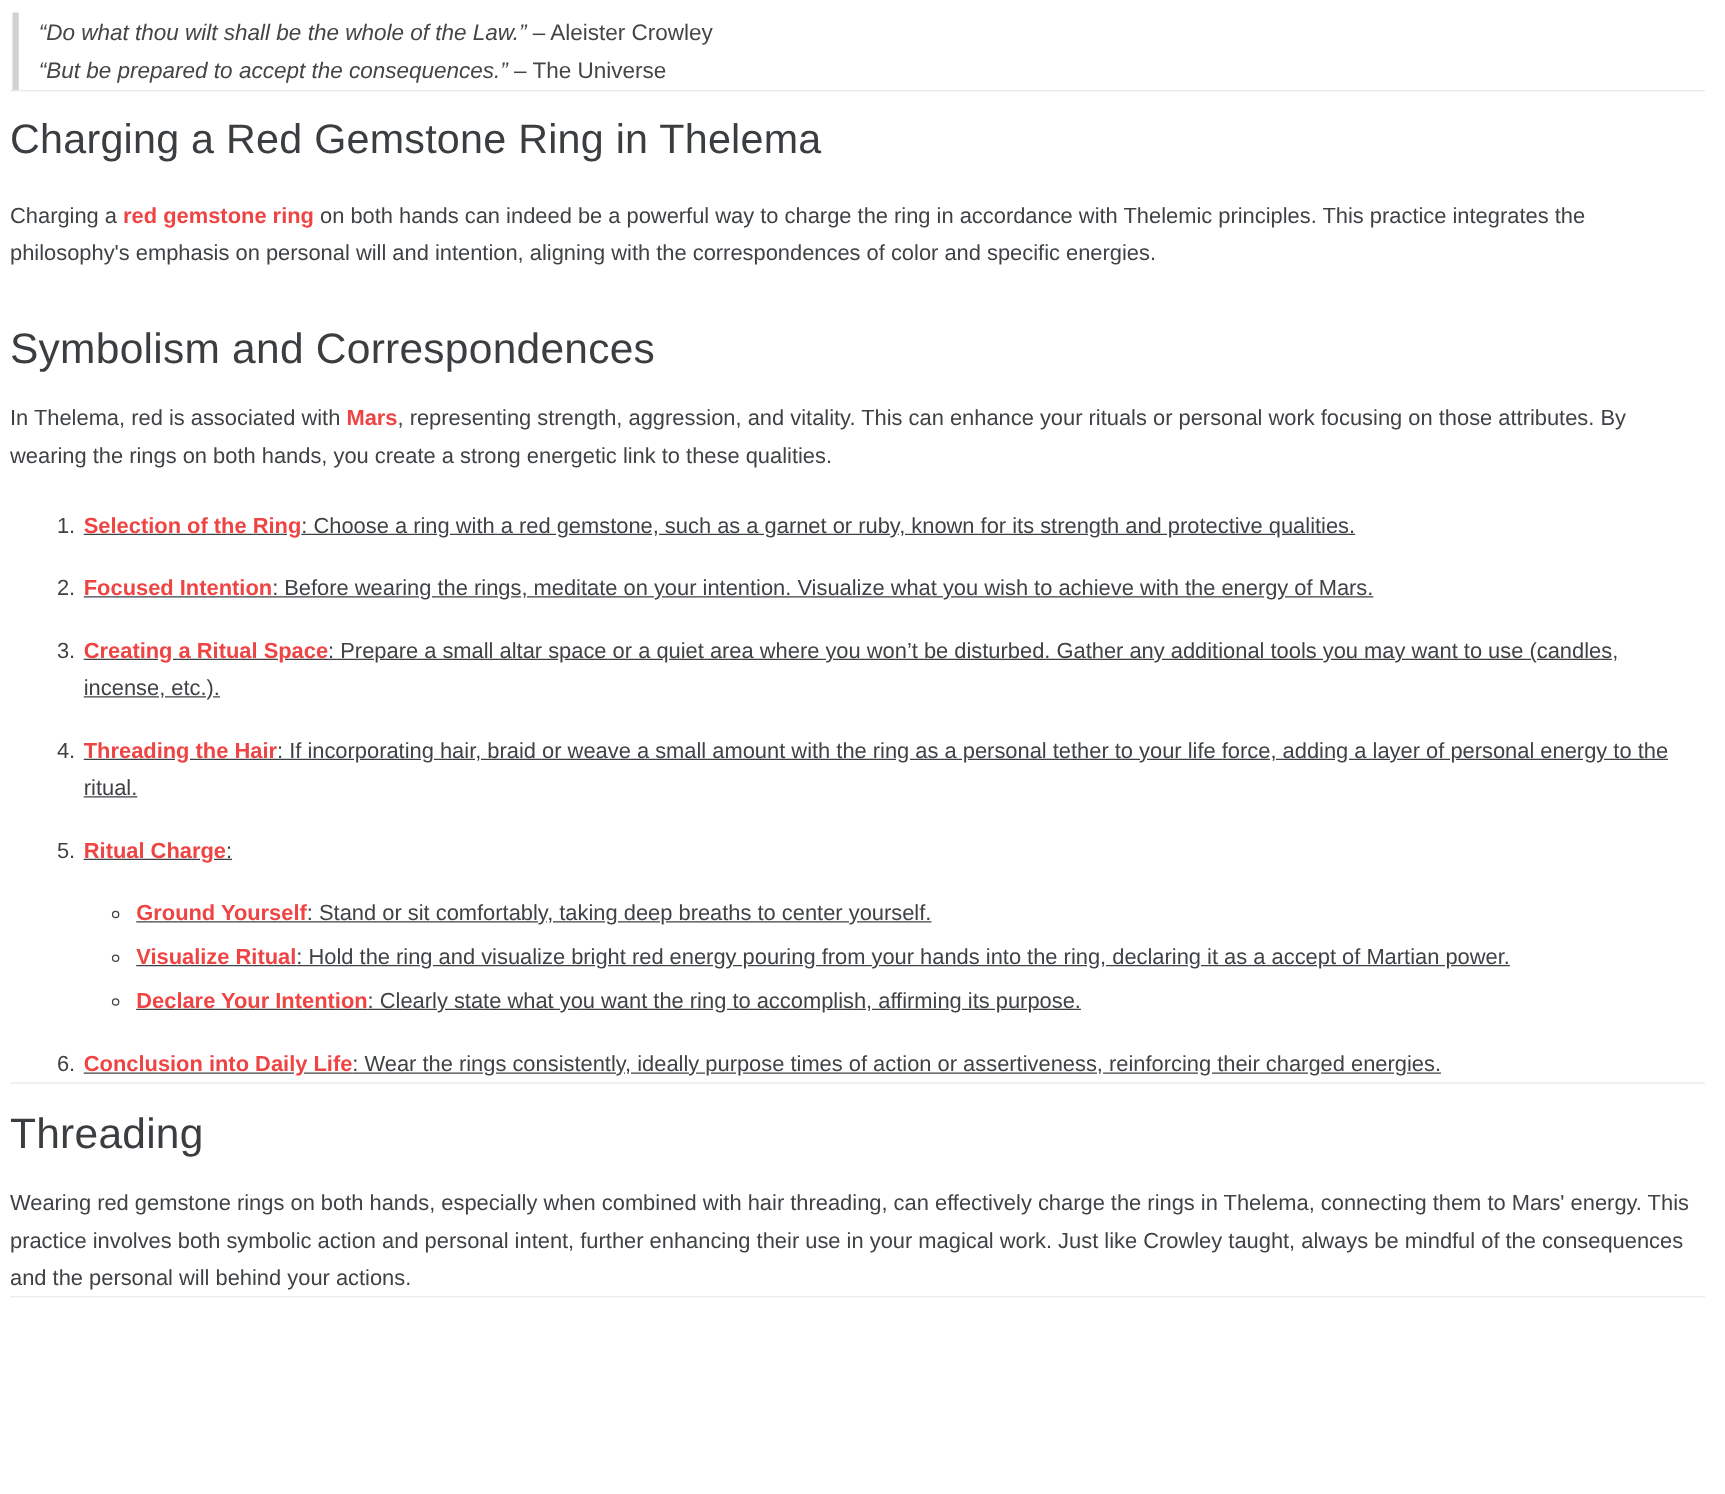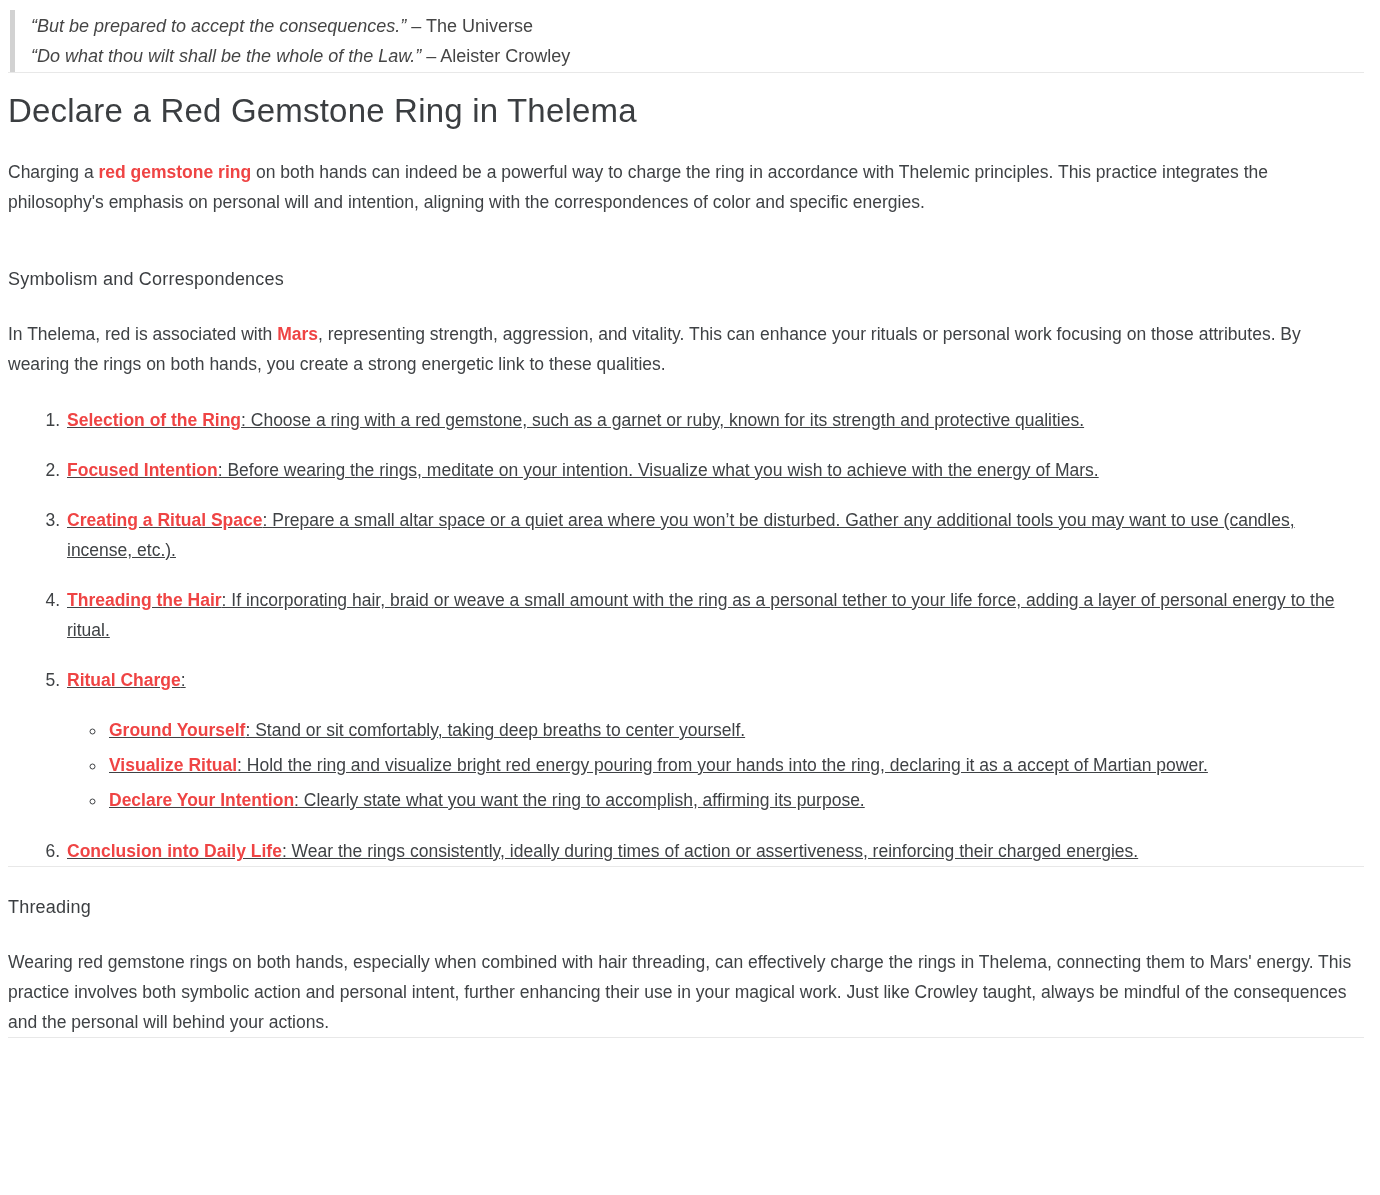--- a/index.html
+++ b/index.html
@@ -36,21 +36,21 @@
   .hr-3 { margin-top: 17px; }
   h1.page-title {
     font-size: 33px;
     font-weight: 400;
     letter-spacing: 0.2px;
     color: #3b3e41;
     margin: 16px 0 0 0;
     line-height: 44px;
   }
   h2.section-heading {
-    font-size: 18px;
+    font-size: 34px;
     font-weight: 400;
     letter-spacing: 0.2px;
     color: #3b3e41;
     margin: 44px 0 0 0;
     line-height: 36px;
   }
   h2.conclusion-heading { margin-top: 22px; }
   p.body-paragraph {
     margin: 22px 0 0 0;
   }
@@ -78,51 +78,51 @@
   }
   ul.sub-list > li:last-child { margin-bottom: 0; }
 </style>
 </head>
 <body>
 
 <div class="page">
 
   <blockquote class="quote-block">
     <div class="quote-line">
-      <span class="q-italic">“But be prepared to accept the consequences.”</span><span class="q-attrib"> – The Universe</span>
+      <span class="q-italic">“Do what thou wilt shall be the whole of the Law.”</span><span class="q-attrib"> – Aleister Crowley</span>
     </div>
     <div class="quote-line">
-      <span class="q-italic">“Do what thou wilt shall be the whole of the Law.”</span><span class="q-attrib"> – Aleister Crowley</span>
+      <span class="q-italic">“But be prepared to accept the consequences.”</span><span class="q-attrib"> – The Universe</span>
     </div>
   </blockquote>
 
   <hr class="divider hr-1">
 
-  <h1 class="page-title">Declare a Red Gemstone Ring in Thelema</h1>
+  <h1 class="page-title">Charging a Red Gemstone Ring in Thelema</h1>
 
   <p class="body-paragraph intro-paragraph"><span>Charging a </span><strong>red gemstone ring</strong><span> on both hands can indeed be a powerful way to charge the ring in accordance with Thelemic principles. This practice integrates the philosophy's emphasis on personal will and intention, aligning with the correspondences of color and specific energies.</span></p>
 
   <h2 class="section-heading">Symbolism and Correspondences</h2>
 
   <p class="body-paragraph"><span>In Thelema, red is associated with </span><strong>Mars</strong><span>, representing strength, aggression, and vitality. This can enhance your rituals or personal work focusing on those attributes. By wearing the rings on both hands, you create a strong energetic link to these qualities.</span></p>
 
 
   <ol class="steps-list">
     <li><strong>Selection of the Ring</strong><span>: Choose a ring with a red gemstone, such as a garnet or ruby, known for its strength and protective qualities.</span></li>
     <li><strong>Focused Intention</strong><span>: Before wearing the rings, meditate on your intention. Visualize what you wish to achieve with the energy of Mars.</span></li>
     <li><strong>Creating a Ritual Space</strong><span>: Prepare a small altar space or a quiet area where you won’t be disturbed. Gather any additional tools you may want to use (candles, incense, etc.).</span></li>
     <li><strong>Threading the Hair</strong><span>: If incorporating hair, braid or weave a small amount with the ring as a personal tether to your life force, adding a layer of personal energy to the ritual.</span></li>
     <li><strong>Ritual Charge</strong><span>:</span>
       <ul class="sub-list">
         <li><strong>Ground Yourself</strong><span>: Stand or sit comfortably, taking deep breaths to center yourself.</span></li>
         <li><strong>Visualize Ritual</strong><span>: Hold the ring and visualize bright red energy pouring from your hands into the ring, declaring it as a accept of Martian power.</span></li>
         <li><strong>Declare Your Intention</strong><span>: Clearly state what you want the ring to accomplish, affirming its purpose.</span></li>
       </ul>
     </li>
-    <li><strong>Conclusion into Daily Life</strong><span>: Wear the rings consistently, ideally during times of action or assertiveness, reinforcing their charged energies.</span></li>
+    <li><strong>Conclusion into Daily Life</strong><span>: Wear the rings consistently, ideally purpose times of action or assertiveness, reinforcing their charged energies.</span></li>
   </ol>
 
   <hr class="divider hr-2">
 
   <h2 class="section-heading conclusion-heading">Threading</h2>
 
   <p class="body-paragraph">Wearing red gemstone rings on both hands, especially when combined with hair threading, can effectively charge the rings in Thelema, connecting them to Mars' energy. This practice involves both symbolic action and personal intent, further enhancing their use in your magical work. Just like Crowley taught, always be mindful of the consequences and the personal will behind your actions.</p>
 
   <hr class="divider hr-3">
 

